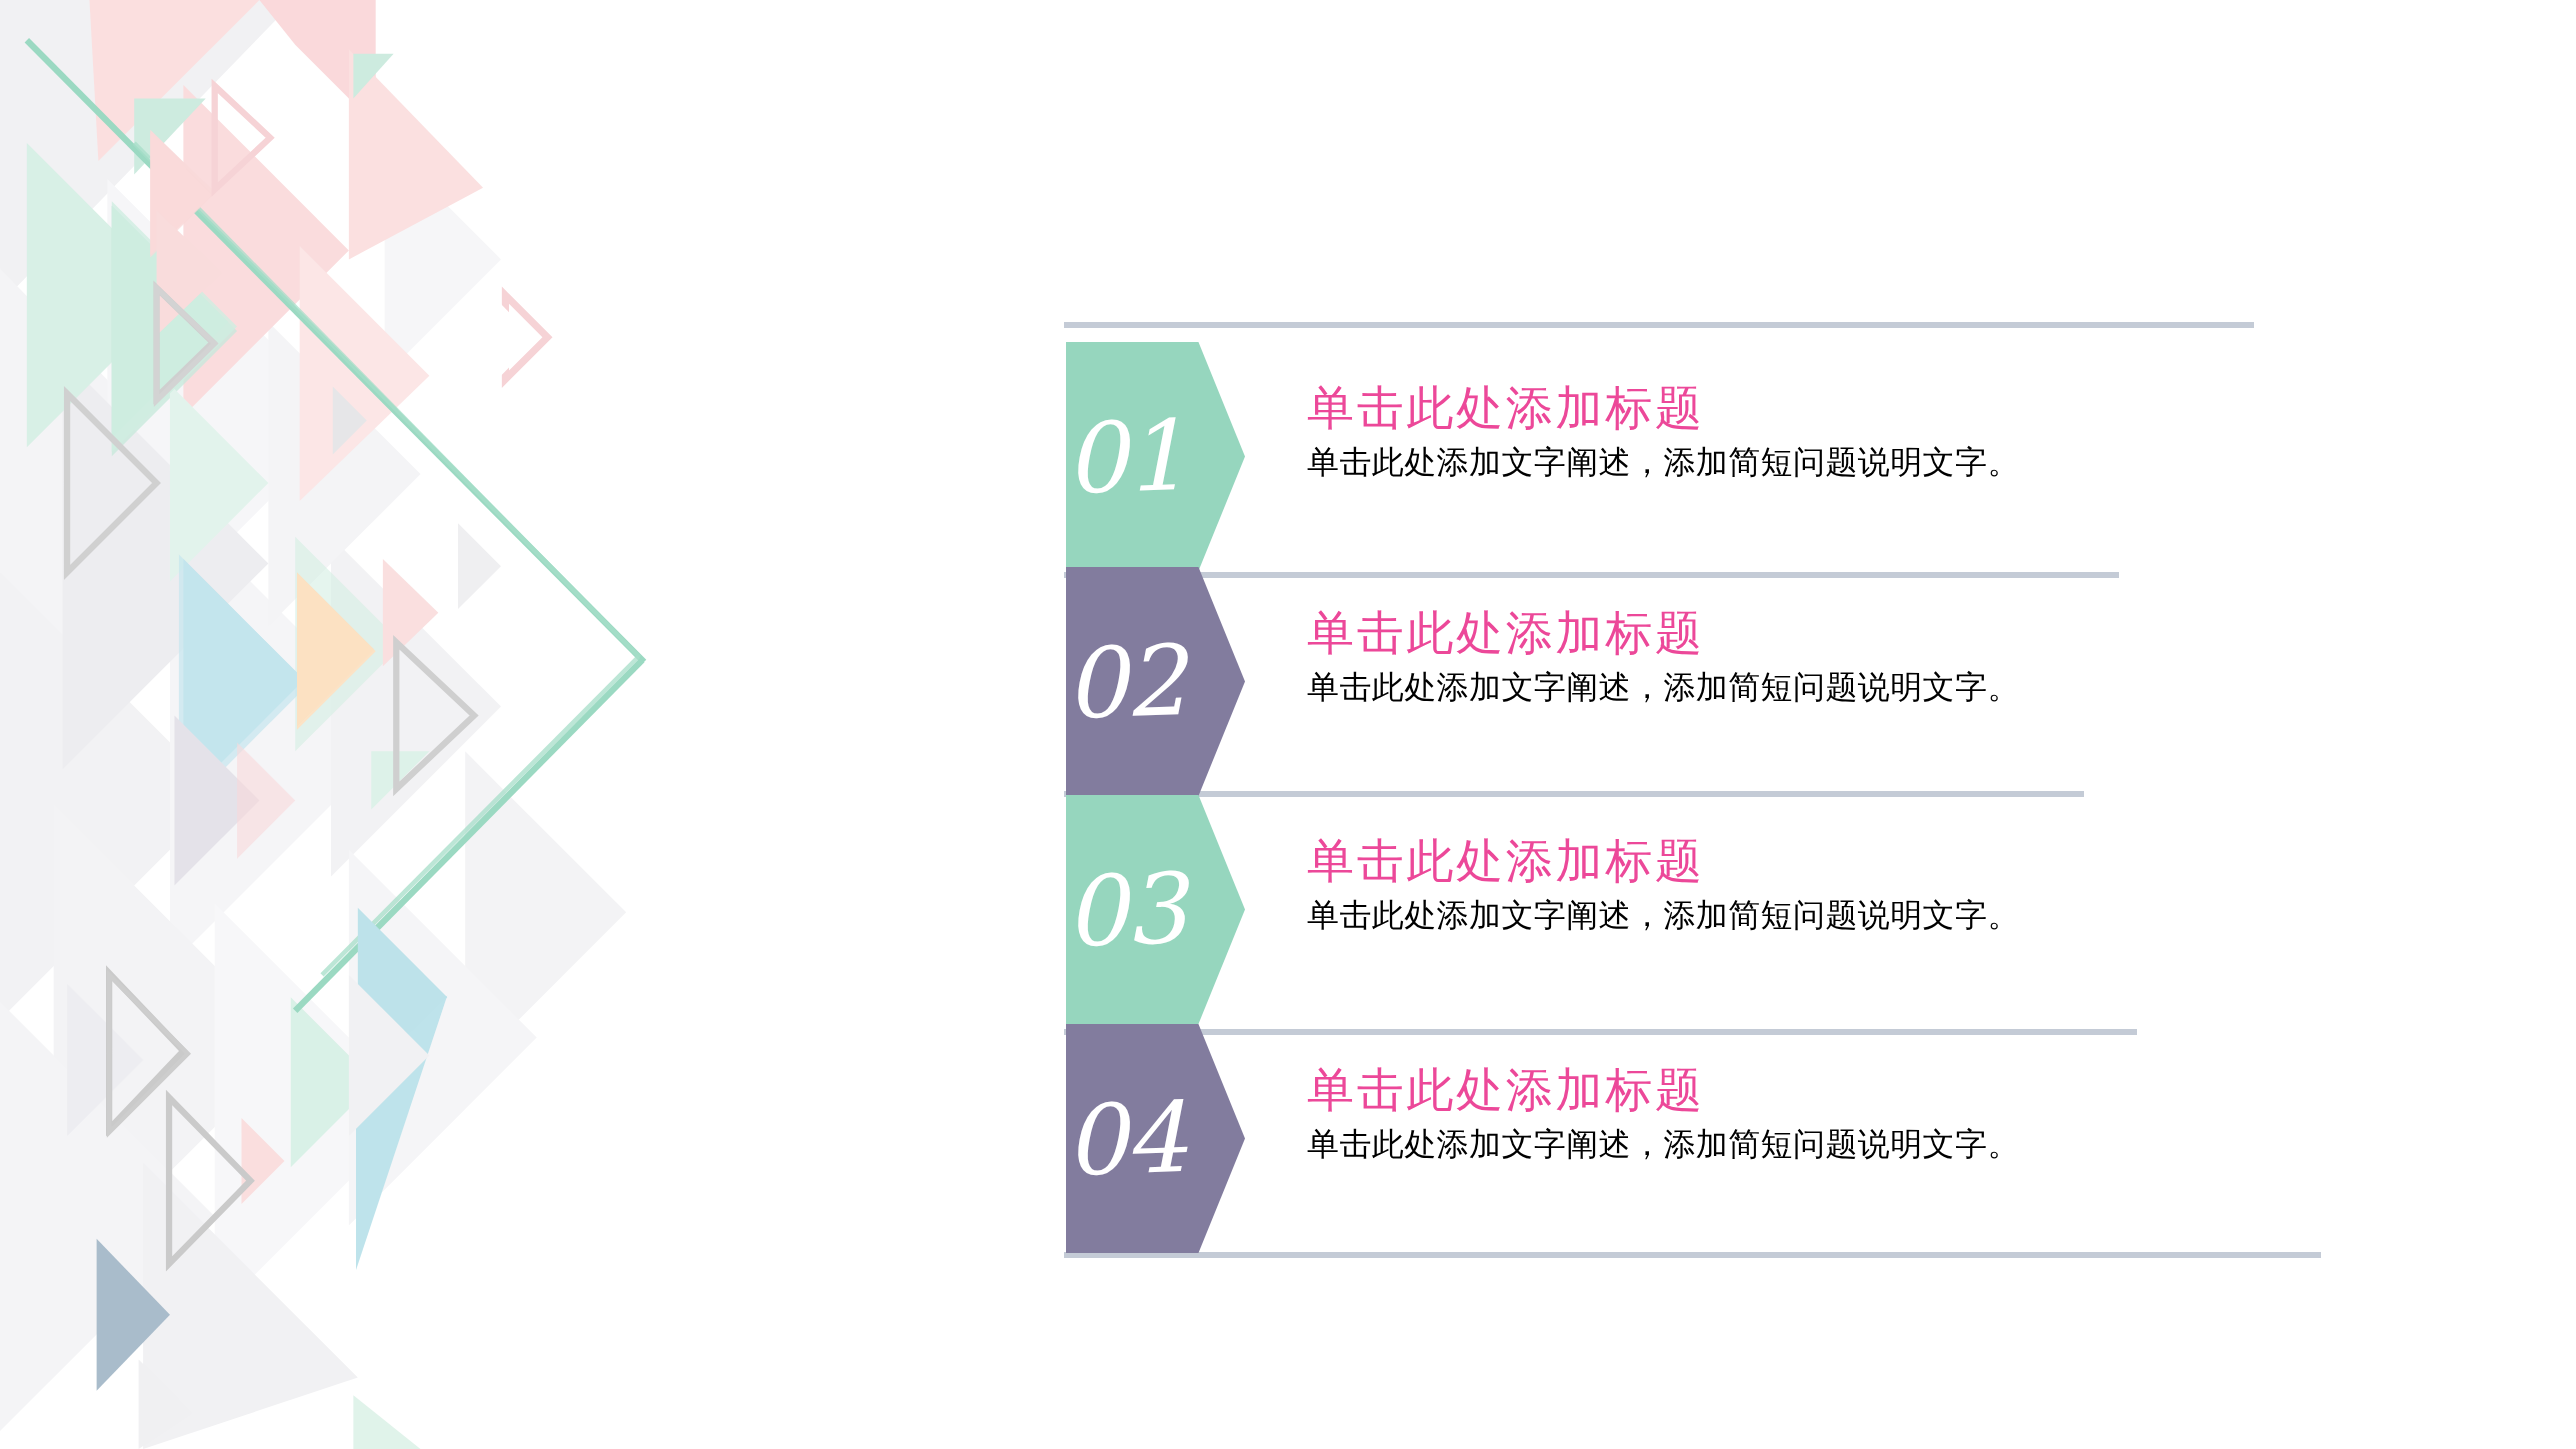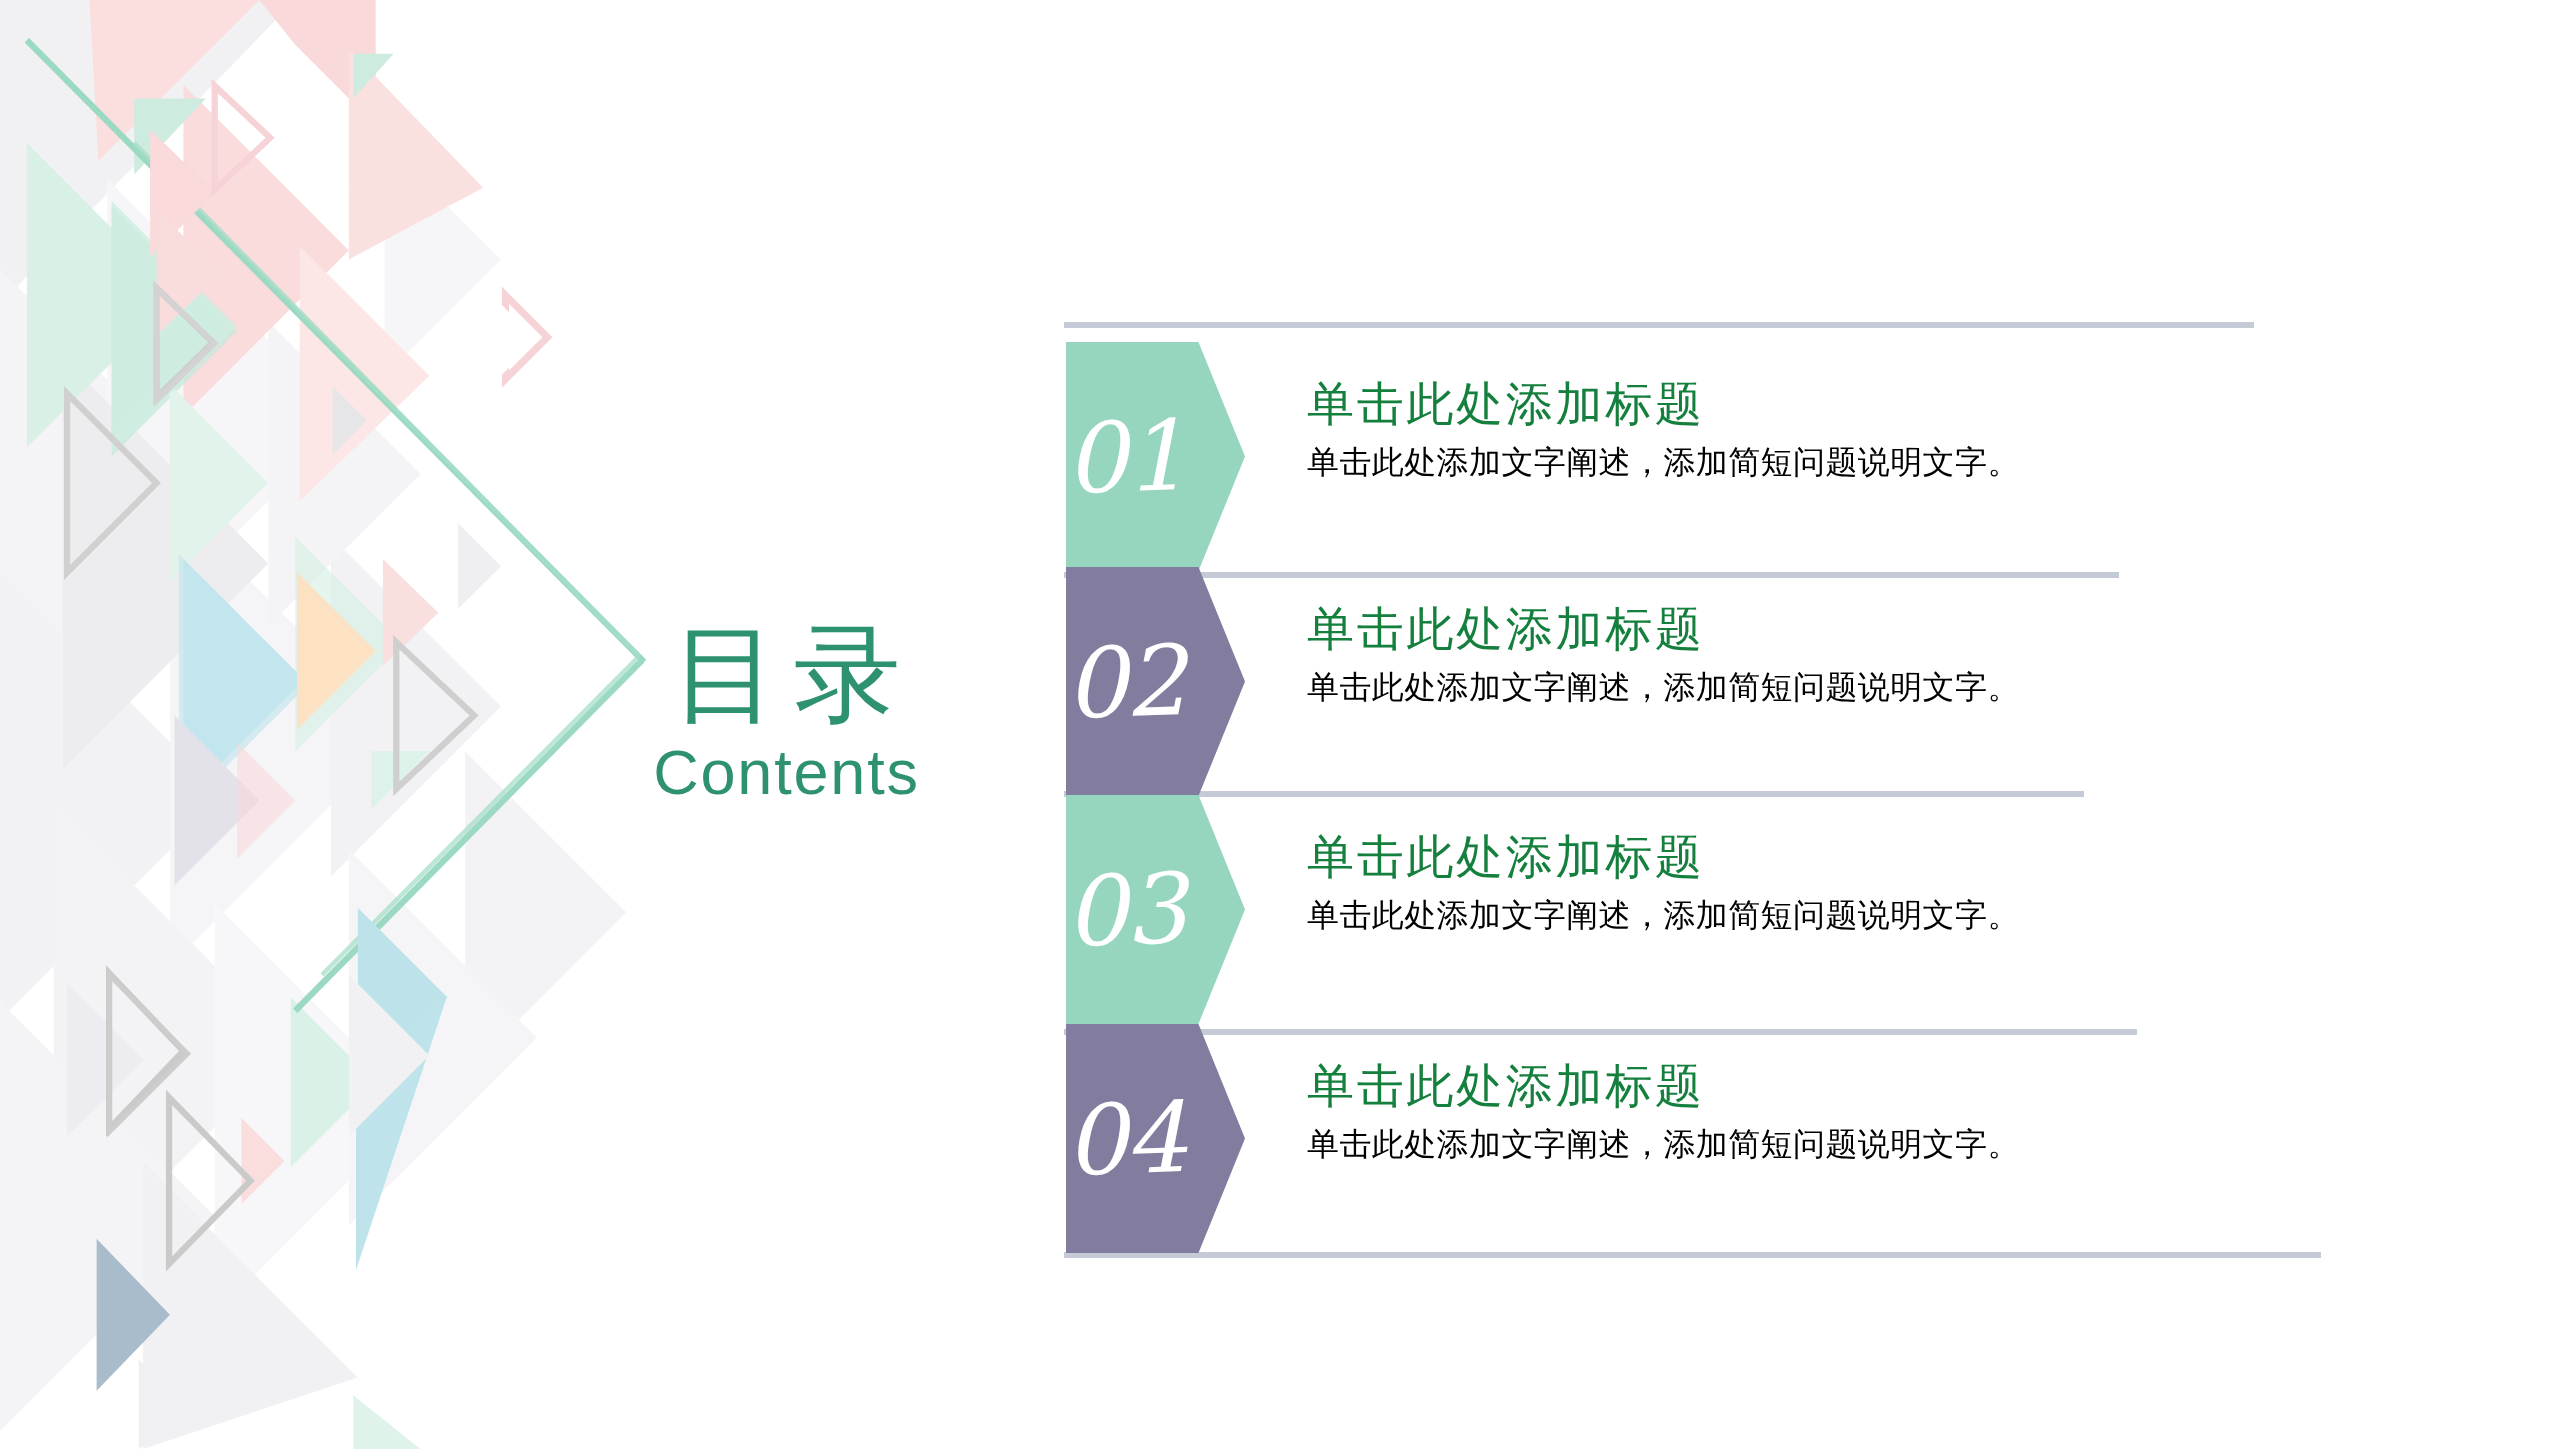--- a/index.html
+++ b/index.html
@@ -109,24 +109,23 @@
 
   .text-col {
     position: absolute;
     left: 243px;
     top: 50px;
     width: 1055px;
   }
   .item-title {
     font-size: 47px;
     line-height: 1.16;
-    color: #15803d;
+    color: #ec4899;
     letter-spacing: 2.7px;
     white-space: nowrap;
-    font-family: Liberation Mono, monospace;
   }
   .item-desc {
     margin-top: 7.2px;
     font-size: 32px;
     line-height: 1.2;
     color: #000000;
     letter-spacing: 0.4px;
     white-space: nowrap;
   }
 </style>
@@ -212,24 +211,20 @@
     <polygon points="440,340 470,370 440,400" fill="none" stroke="#CFCFCF" stroke-width="0"></polygon>
     <polygon points="455,730 540,812 455,895" fill="none" stroke="#CDCDCD" stroke-width="0"></polygon>
 
     <polygon points="372,432 410,470 372,508" fill="#E6E6E8"></polygon>
     <polygon points="512,585 560,633 512,681" fill="#EFEFF1"></polygon>
     <polygon points="560,340 600,380 560,420" fill="#FFFFFF"></polygon>
     <polygon points="155,1520 215,1580 155,1620" fill="#F0F0F2"></polygon>
     <polygon points="390,1090 480,1180 390,1270" fill="#F1F1F3"></polygon>
   </svg>
 
-  <div id="title-block">
-    <div id="title-cn">目录</div>
-    <div id="title-en">Contents</div>
-  </div>
 
   <div id="list">
 
     <div class="rule" style="top:0px;   width:1190px;"></div>
     <div class="rule" style="top:250px; width:1055px;"></div>
     <div class="rule" style="top:469px; width:1020px;"></div>
     <div class="rule" style="top:707px; width:1073px;"></div>
     <div class="rule" style="top:930px;width:1257px;"></div>
 
     <div class="item" style="top:9px;">

